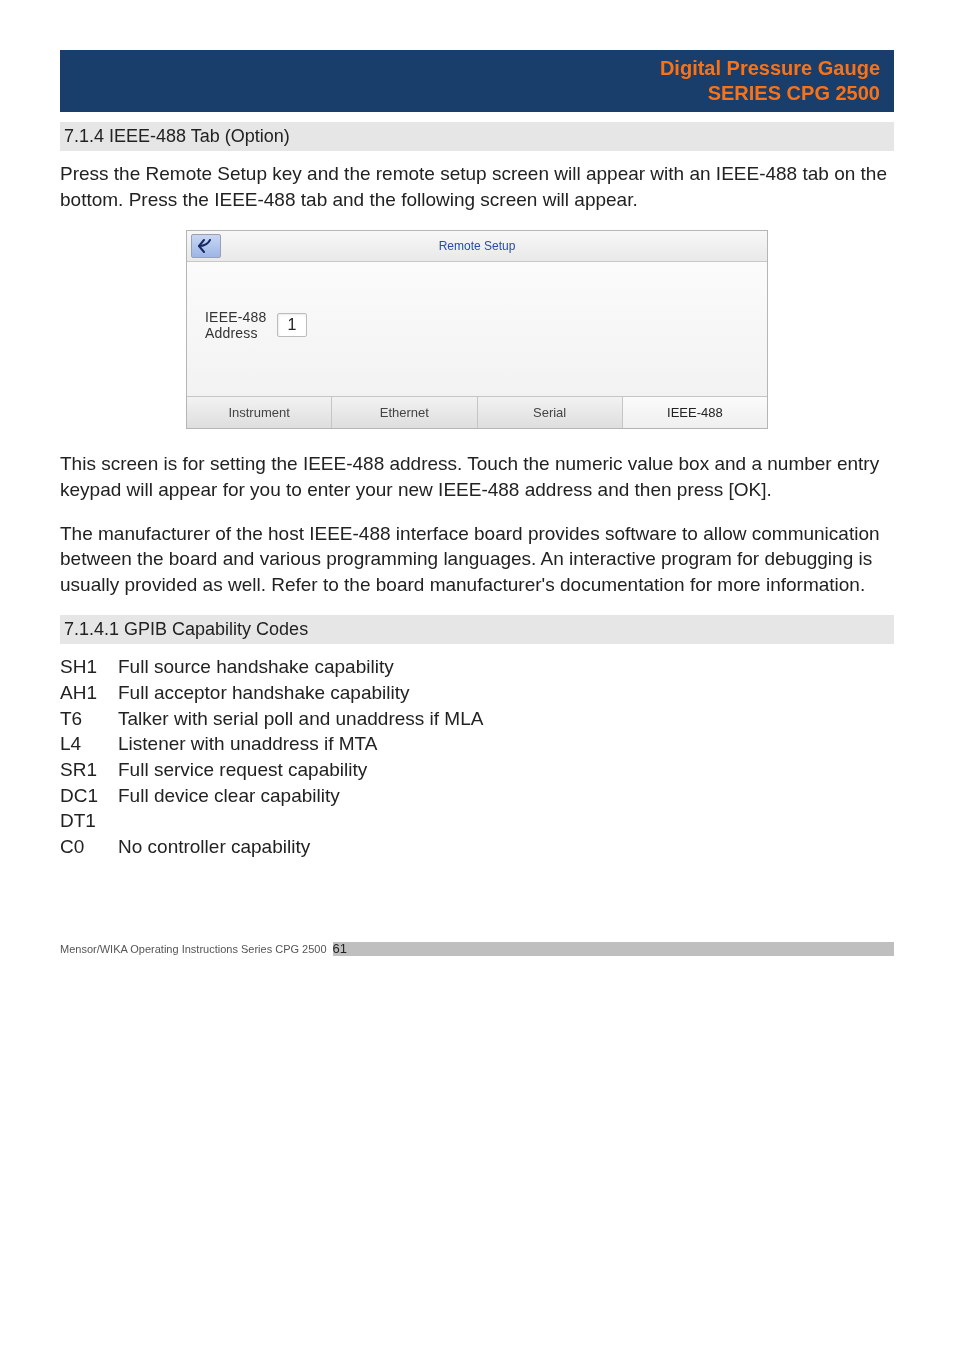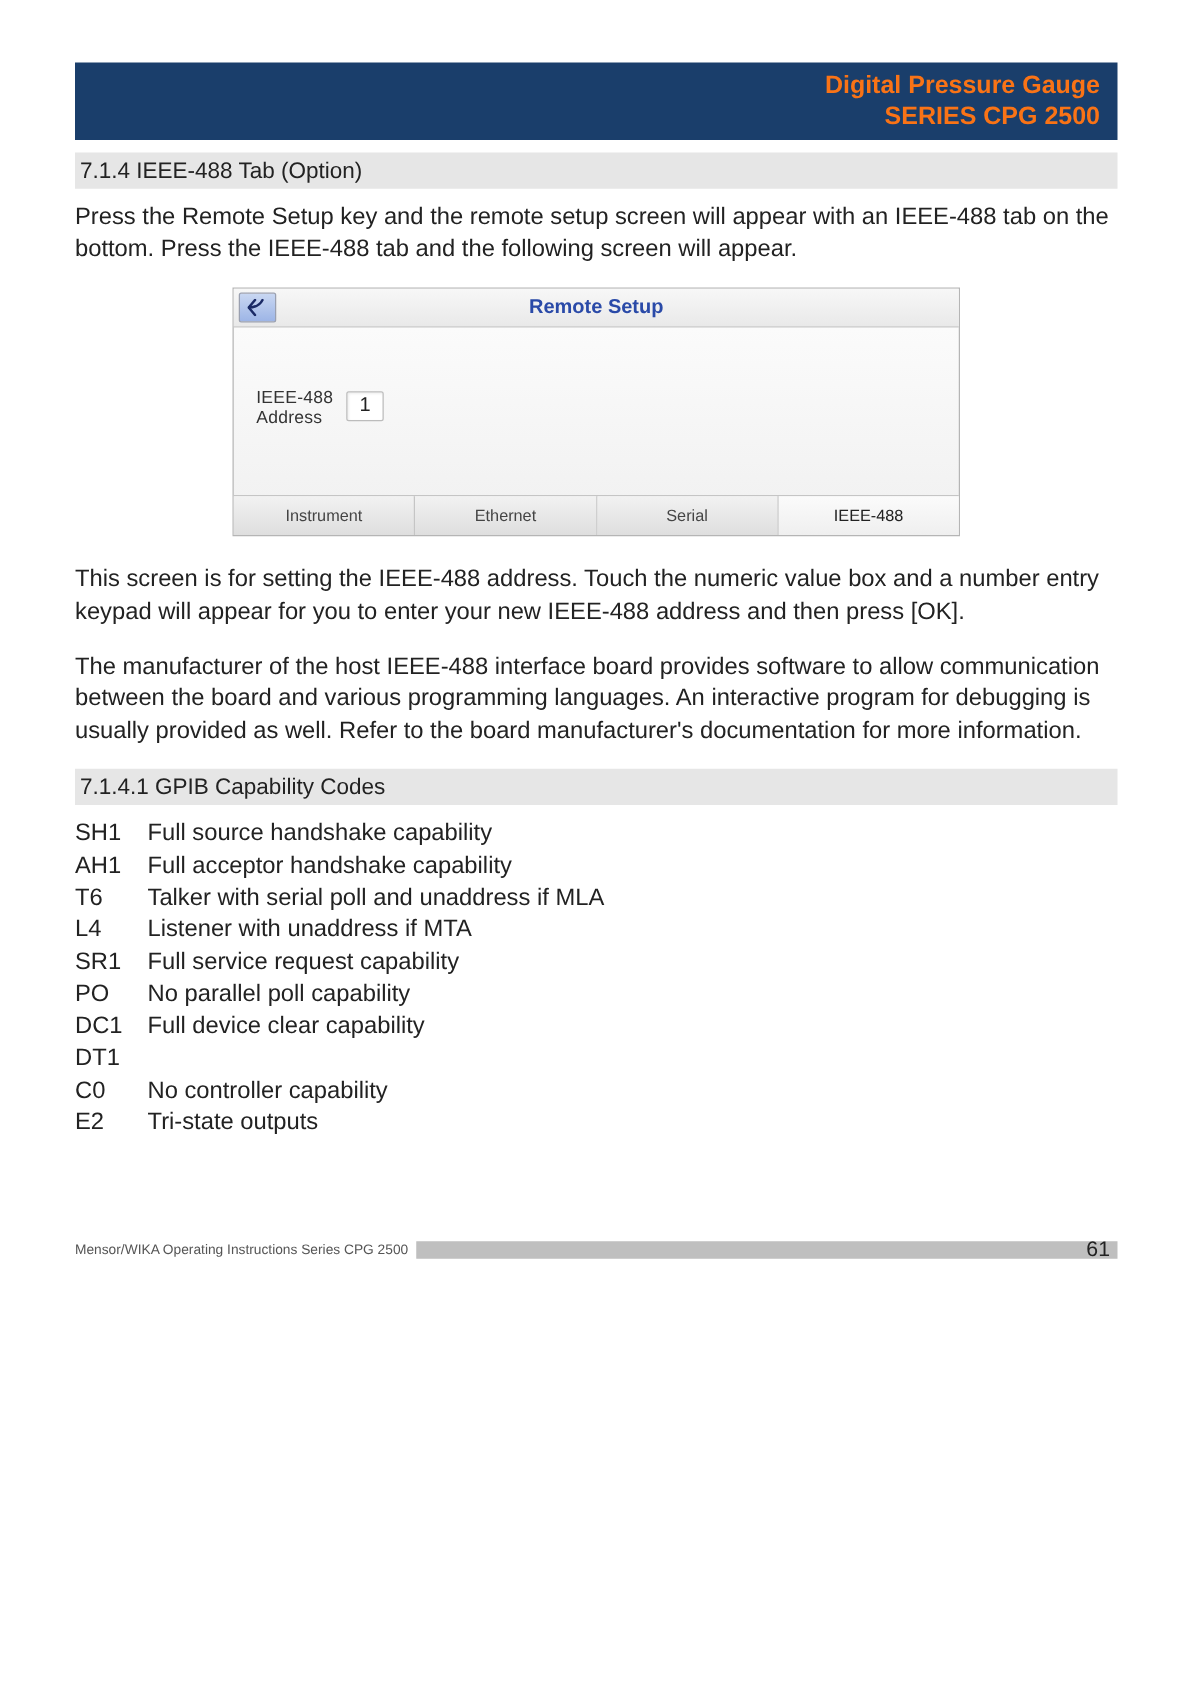--- a/index.html
+++ b/index.html
@@ -52,22 +52,22 @@
     position: relative;
     height: 30px;
     border-bottom: 1px solid #c8c8c8;
     background: linear-gradient(#f7f7f7, #e9e9e9);
     display: flex;
     align-items: center;
     justify-content: center;
   }
   .ss-title {
     color: #2a4aa8;
-    font-weight: bold;
-    font-size: 16px;
+    font-weight: normal;
+    font-size: 12px;
   }
   .ss-back {
     position: absolute;
     left: 4px;
     top: 3px;
     width: 28px;
     height: 22px;
     border: 1px solid #9aa0b0;
     border-radius: 2px;
     background: linear-gradient(#c9d7f2, #9db5e6);
@@ -136,24 +136,24 @@
     color: #555;
     flex: 0 0 auto;
   }
   .footer-line {
     flex: 1;
     height: 14px;
     background: #bfbfbf;
     margin-left: 6px;
     display: flex;
     align-items: center;
-    justify-content: flex-end;
-    padding-right: 6px;
-    color: #222;
-    font-size: 17px;
+    justify-content: flex-start;
+    padding-right: 25px;
+    color: #222;
+    font-size: 13px;
   }
 </style>
 </head>
 <body>
 
 <div class="page">
 
   <div class="header-bar">
     <div>Digital Pressure Gauge</div>
     <div>SERIES CPG 2500</div>
@@ -210,37 +210,29 @@
       </div>
     <div class="code-row">
         <span class="code-key">L4</span>
         <span>Listener with unaddress if MTA</span>
       </div>
     <div class="code-row">
         <span class="code-key">SR1</span>
         <span>Full service request capability</span>
       </div>
     <div class="code-row">
-        <span class="code-key">PO</span>
-        <span>No parallel poll capability</span>
-      </div>
-    <div class="code-row">
         <span class="code-key">DC1</span>
         <span>Full device clear capability</span>
       </div>
     <div class="code-row">
         <span class="code-key">DT1</span>
       </div>
     <div class="code-row">
         <span class="code-key">C0</span>
         <span>No controller capability</span>
-      </div>
-    <div class="code-row">
-        <span class="code-key">E2</span>
-        <span>Tri-state outputs</span>
       </div>
   </div>
 
   <div class="footer">
     <span class="footer-text">Mensor/WIKA Operating Instructions Series CPG 2500</span>
     <span class="footer-line">
       <span>61</span>
     </span>
   </div>
 

